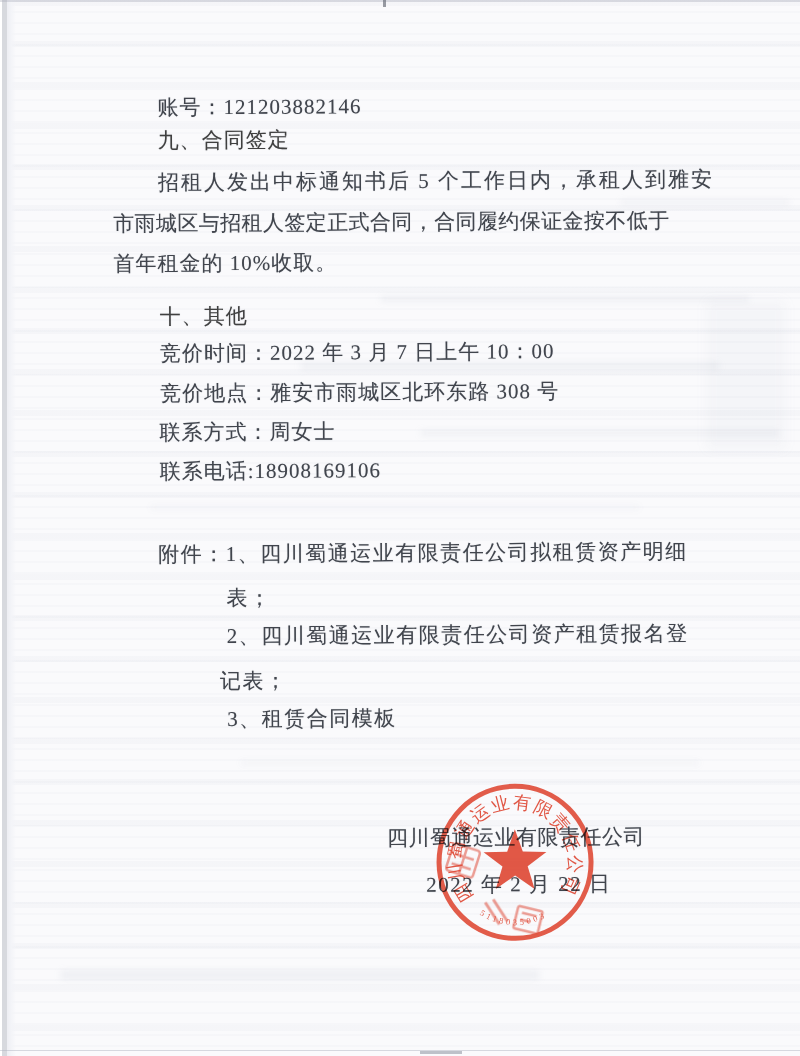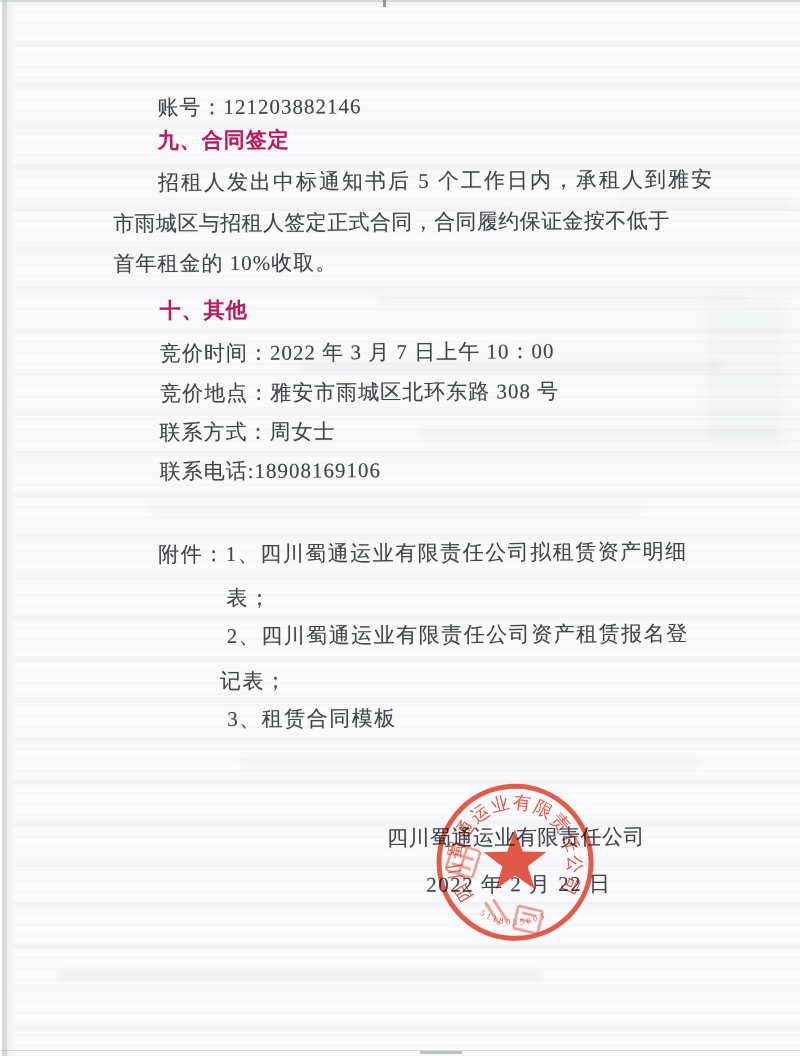--- a/index.html
+++ b/index.html
@@ -36,32 +36,32 @@
   .edge-bottom{position:absolute;left:0;bottom:5px;width:100%;height:1px;background:rgba(170,175,188,0.45);pointer-events:none;}
   .bottom-dash{position:absolute;left:420px;bottom:2px;width:42px;height:3px;background:rgba(130,136,150,0.5);pointer-events:none;}
 
   #sheet{position:absolute;inset:0;transform:rotate(-0.35deg);transform-origin:50% 50%;}
 
   .line{
     position:absolute;height:36px;line-height:36px;white-space:nowrap;
     font-size:21px;color:#41454d;letter-spacing:1px;
     text-shadow:0 0 1px rgba(70,76,90,0.35);
   }
-  .bold{font-weight:700;color:#be185d;}
+  .bold{font-weight:400;color:#404040;}
   .ls2{letter-spacing:2px;}
   .ls05{letter-spacing:0.4px;}
   .ls15{letter-spacing:1.5px;}
 
   
   .l-account{top:88px;left:160px;}
   .l-h9{top:121px;left:160px;}
   .l-p9a{top:163px;left:160px;}
   .l-p9b{top:204px;left:115px;}
   .l-p9c{top:244px;left:115px;}
-  .l-h10{top:291px;left:161px;}
+  .l-h10{top:297px;left:161px;}
   .l-time{top:334px;left:161px;}
   .l-place{top:374px;left:161px;}
   .l-person{top:413px;left:160px;}
   .l-phone{top:452px;left:160px;}
   .l-att1{top:535px;left:158px;}
   .l-att2{top:579px;left:226px;}
   .l-att3{top:617px;left:226px;}
   .l-att4{top:662px;left:219px;}
   .l-att5{top:700px;left:226px;}
   .l-sign{top:820px;left:385px;letter-spacing:0.5px;}

